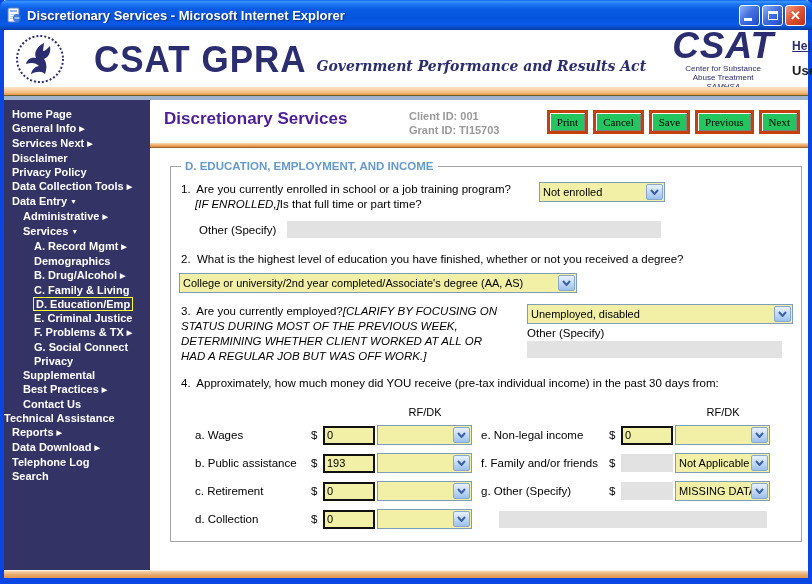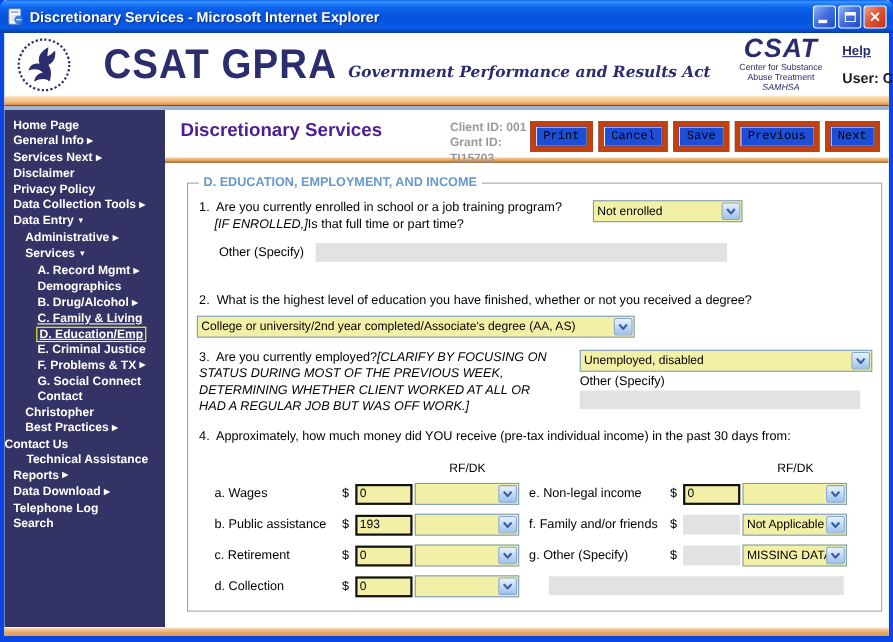--- a/index.html
+++ b/index.html
@@ -24,64 +24,64 @@
   .glyph-max { position:absolute; left:5px; top:5px; width:10px; height:9px; border:1px solid #fff; border-top:3px solid #fff; }
   .glyph-close { position:absolute; inset:0; color:#fff; font-weight:bold; font-size:13px; line-height:19px; text-align:center; }
 
   
   .header { height:57px; flex:0 0 57px; background:#fff; display:flex; align-items:center; padding:2px 8px 2px 10px; }
   .hhs-logo { flex:0 0 52px; height:52px; }
   .brand-wrap { display:flex; align-items:baseline; margin-left:28px; white-space:nowrap; }
   .brand { font-size:35px; font-weight:bold; color:#2B2D6E; letter-spacing:1px; transform:scaleY(1.08); }
   .brand-sub { font-family:"DejaVu Serif", serif; font-style:italic; font-weight:bold; font-size:14px; color:#2B2D6E; margin-left:10px; }
   .csat-logo { margin-left:26px; text-align:center; color:#2B2D6E; line-height:1; flex:0 0 auto; }
-  .csat-logo .acr { font-size:24px; font-weight:bold; font-style:italic; letter-spacing:1px; }
+  .csat-logo .acr { font-size:37px; font-weight:bold; font-style:italic; letter-spacing:1px; }
   .csat-logo .sm { font-size:8px; margin-top:1px; }
   .csat-logo .samhsa { font-size:8px; font-style:italic; margin-top:1px; }
   .header-right { margin-left:18px; flex:1 1 auto; }
   .hdr-links { display:flex; gap:46px; margin-bottom:10px; }
   .hdr-link { color:#2B2D6E; font-weight:bold; font-size:12px; text-decoration:underline; cursor:pointer; }
   .user-label { color:#1A1A1A; font-weight:bold; font-size:13px; white-space:nowrap; }
 
   .stripe-top { height:13px; flex:0 0 13px;
     background: linear-gradient(180deg,#FBE7C6 0%,#F3BB7C 45%,#E29249 62%,#6B5E1F 64%, #6B5E1F 69%, #9FB2CE 70%, #9FB2CE 100%); }
   .stripe-bottom { height:8px; flex:0 0 8px;
     background: linear-gradient(180deg,#FFFFFF 0%,#F2CFA4 20%,#E9A969 60%,#DE9350 100%); }
 
   
   .body { flex:1 1 auto; display:flex; overflow:hidden; }
   .sidebar { flex:0 0 146px; background:#333366; padding-top:7px; overflow:hidden; }
   .side-item { color:#fff; font-weight:bold; font-size:11px; line-height:14px; white-space:nowrap; cursor:pointer; }
-  .side-item .lbl.underline { text-decoration:underline; }
-  .side-item .lbl.current { outline:1px solid #FFFF33; padding:0 2px;text-decoration:underline; }
+  .side-item .lbl.underline { }
+  .side-item .lbl.current { outline:1px solid #FFFF33; padding:0 2px; }
   .side-arrow { font-size:7px; vertical-align:1px; margin-left:3px; }
 
   .content { flex:1 1 auto; background:#fff; overflow:hidden; }
   .content-header { height:43px; display:flex; align-items:flex-start; padding:9px 8px 0 14px; }
   .page-title { color:#4c1d95; font-weight:bold; font-size:17px; flex:0 0 245px; }
   .ids { color:#999999; font-weight:bold; font-size:11px; line-height:14px; flex:1 1 auto; }
   .hdr-buttons { display:flex; gap:5px; align-items:flex-start; padding-top:1px; }
-  .btn { background:#1d4ed8; border:5px solid #c2410c; box-shadow: inset 1px 1px 0 #FFF, inset -1px -1px 0 #808080;
-         font-size:11px; font-family:Liberation Mono, monospace; padding:3px 7px; cursor:pointer; white-space:nowrap; }
+  .btn { background:#22c55e; border:3px solid #c2410c; box-shadow: inset 1px 1px 0 #FFF, inset -1px -1px 0 #808080;
+         font-size:11px; font-family:Liberation Serif, serif; padding:3px 7px; cursor:pointer; white-space:nowrap; }
   .divider { height:5px; margin-left:0;
     background: linear-gradient(180deg,#F7DFBC 0%,#F0AE6B 40%,#E2924A 70%,#7A4E1E 100%); }
 
   
   fieldset.frm { margin:12px 8px 0 20px; width:630px; border:1px solid #A6A6A6; padding:4px 8px 8px 8px; }
   fieldset.frm legend { color:#6699CC; font-weight:bold; font-size:11.5px; padding:0 4px; margin-left:2px; }
   .qtext { font-size:11.5px; color:#000; line-height:15px; }
   .it { font-style:italic; }
   .row { display:flex; }
 
   .q1 { margin-top:6px; }
   .q1 .qcol { width:355px; padding-left:2px; }
   .q1 .qcol .ind { padding-left:14px; }
   .otherrow { margin-top:9px; display:flex; align-items:center; }
   .otherrow .olabel { width:88px; margin-left:20px; font-size:11.5px; }
-  .q2 { margin-top:28px; padding-left:2px; }
+  .q2 { margin-top:14px; padding-left:2px; }
   .q2-selrow { margin-top:6px; }
   .q3 { margin-top:11px; display:flex; }
   .q3 .qcol { width:330px; padding-left:2px; }
   .q3 .rcol { margin-left:18px; width:266px; }
   .q3 .rcol .olabel { font-size:11.5px; margin-top:3px; }
   .q4 { margin-top:12px; padding-left:2px; }
   .q4-grids { display:flex; margin-top:2px; }
 
   .mgrid { display:grid; grid-auto-rows:28px; align-items:center; }
   .mgrid.left  { grid-template-columns:116px 12px 54px 96px; margin-left:16px; }
@@ -175,25 +175,25 @@
         <div class="side-item" style="padding-left: 19px;"><span class="lbl">Administrative</span><span class="side-arrow">▶</span></div>
         <div class="side-item" style="padding-left: 19px;"><span class="lbl">Services</span><span class="side-arrow">▼</span></div>
         <div class="side-item" style="padding-left: 30px;"><span class="lbl">A. Record Mgmt</span><span class="side-arrow">▶</span></div>
         <div class="side-item" style="padding-left: 30px;"><span class="lbl">Demographics</span></div>
         <div class="side-item" style="padding-left: 30px;"><span class="lbl">B. Drug/Alcohol</span><span class="side-arrow">▶</span></div>
         <div class="side-item" style="padding-left: 30px;"><span class="lbl underline">C. Family &amp; Living</span></div>
         <div class="side-item" style="padding-left: 30px;"><span class="lbl current">D. Education/Emp</span></div>
         <div class="side-item" style="padding-left: 30px;"><span class="lbl">E. Criminal Justice</span></div>
         <div class="side-item" style="padding-left: 30px;"><span class="lbl">F. Problems &amp; TX</span><span class="side-arrow">▶</span></div>
         <div class="side-item" style="padding-left: 30px;"><span class="lbl">G. Social Connect</span></div>
-        <div class="side-item" style="padding-left: 30px;"><span class="lbl">Contact</span></div>
-        <div class="side-item" style="padding-left: 19px;"><span class="lbl">Christopher</span></div>
+        <div class="side-item" style="padding-left: 30px;"><span class="lbl">Privacy</span></div>
+        <div class="side-item" style="padding-left: 19px;"><span class="lbl">Supplemental</span></div>
         <div class="side-item" style="padding-left: 19px;"><span class="lbl">Best Practices</span><span class="side-arrow">▶</span></div>
-        <div class="side-item" style=""><span class="lbl">Contact Us</span></div>
-        <div class="side-item" style="padding-left: 20px;"><span class="lbl">Technical Assistance</span></div>
+        <div class="side-item" style="padding-left: 19px;"><span class="lbl">Contact Us</span></div>
+        <div class="side-item" style="padding-left: 0;"><span class="lbl">Technical Assistance</span></div>
         <div class="side-item" style="padding-left: 8px;"><span class="lbl">Reports</span><span class="side-arrow">▶</span></div>
         <div class="side-item" style="padding-left: 8px;"><span class="lbl">Data Download</span><span class="side-arrow">▶</span></div>
         <div class="side-item" style="padding-left: 8px;"><span class="lbl">Telephone Log</span></div>
         <div class="side-item" style="padding-left: 8px;"><span class="lbl">Search</span></div>
       </nav>
 
     <main class="content">
       <div class="content-header">
         <span class="page-title">Discretionary Services</span>
         <span class="ids">
@@ -212,21 +212,21 @@
 
       <fieldset class="frm">
         <legend>D. EDUCATION, EMPLOYMENT, AND INCOME</legend>
 
         <div class="q1 row">
           <span class="qcol qtext">
             <div><span>1.</span>&nbsp;
                  <span>Are you currently enrolled in school or a job training program?</span></div>
             <div class="ind"><span class="it">[IF ENROLLED,]</span><span>Is that full time or part time?</span></div>
           </span>
-          <span class="xp-select" style="width:136px; margin-left:5px;">
+          <span class="xp-select" style="width:126px; margin-left:5px;">
             <span class="seltext">Not enrolled</span>
             <span class="xp-arrow">
               <svg class="chev" viewBox="0 0 9 6">
                   <path d="M1 1 L4.5 5 L8 1" fill="none" stroke="#3B5FA8" stroke-width="2"></path>
                 </svg>
             </span>
           </span>
         </div>
 
         <div class="otherrow">

